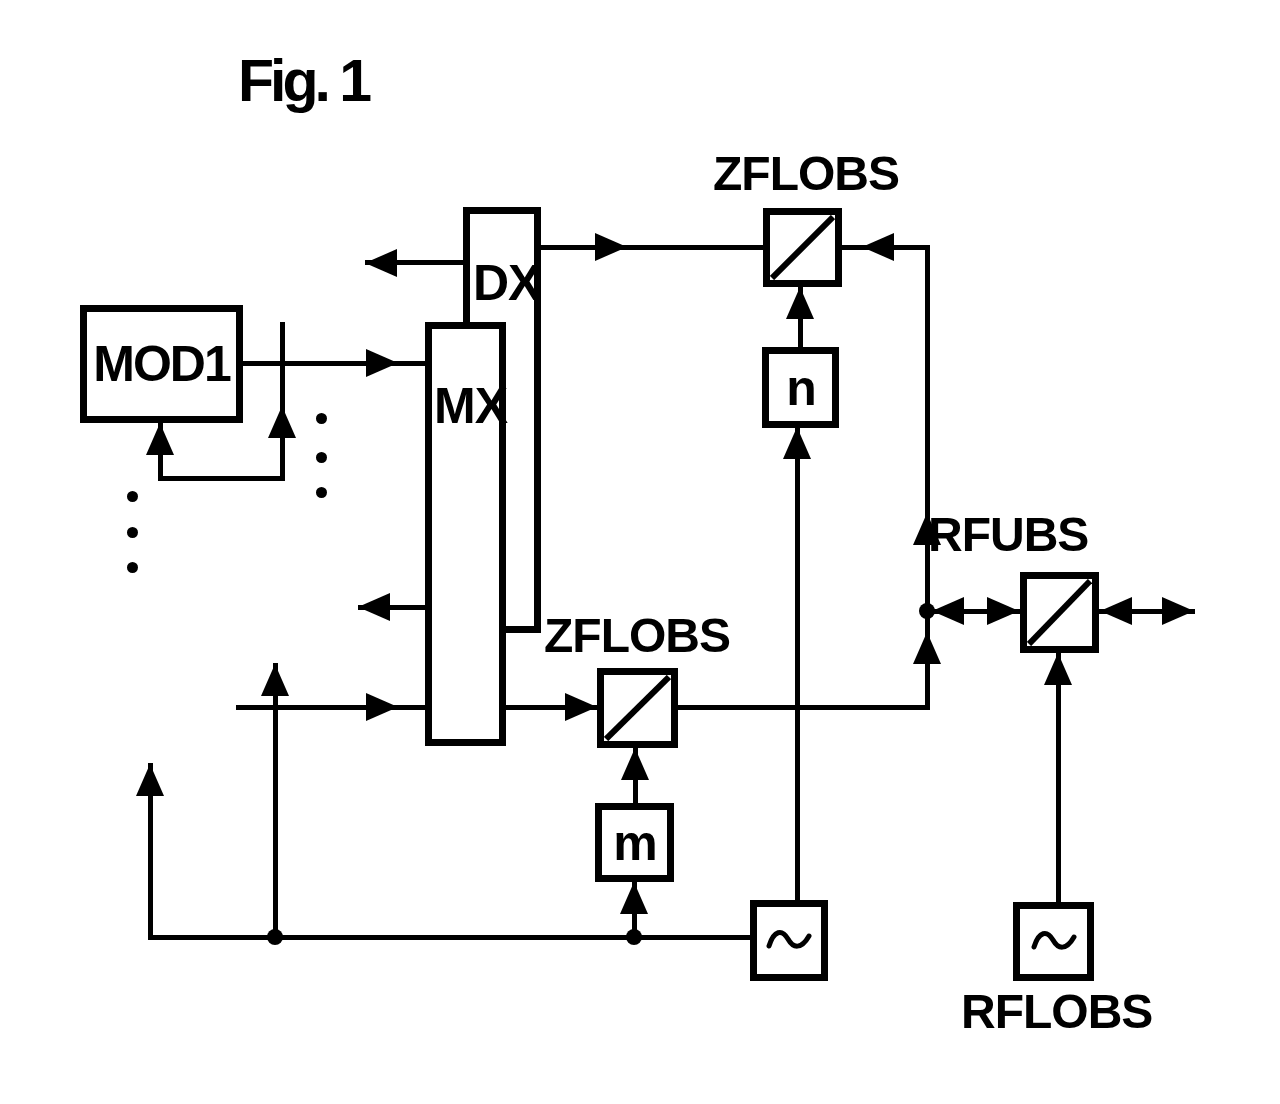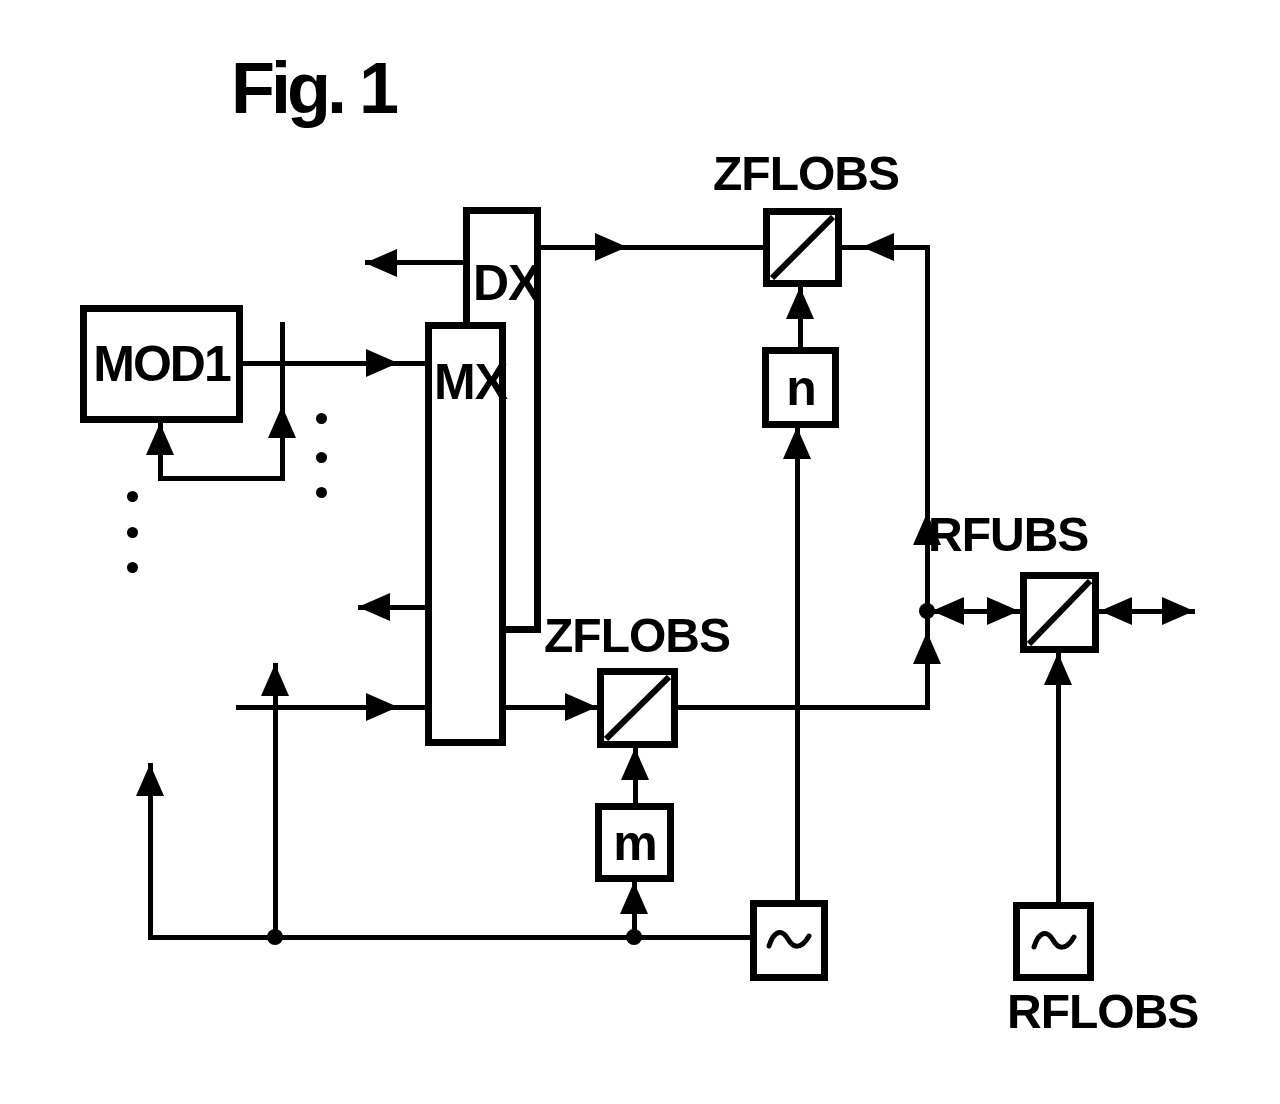--- a/index.html
+++ b/index.html
@@ -17,22 +17,22 @@
   .blocklabel {
     font-weight:bold; font-size:50px; letter-spacing:-2px; line-height:1;
   }
   .toplabel { align-items:flex-start; justify-content:flex-start; }
   .toplabel .blocklabel { letter-spacing:-1px; }
   .freelabel {
     position:absolute; font-weight:bold; font-size:48px;
     letter-spacing:-1px; line-height:1; white-space:nowrap;
   }
   #fig-title {
-    position:absolute; left:231px; top:52px;
-    font-weight:bold; font-size:72px; letter-spacing:-4px; line-height:1;
+    position:absolute; left:238px; top:52px;
+    font-weight:bold; font-size:59px; letter-spacing:-4px; line-height:1;
   }
   .hl, .vl { position:absolute; background:var(--ink); }
   .hl { height:5px; }
   .vl { width:5px; }
   .ar { position:absolute; width:0; height:0; }
   .ar.r { border-top:14px solid transparent; border-bottom:14px solid transparent; border-left:32px solid var(--ink); }
   .ar.l { border-top:14px solid transparent; border-bottom:14px solid transparent; border-right:32px solid var(--ink); }
   .ar.u { border-left:14px solid transparent; border-right:14px solid transparent; border-bottom:32px solid var(--ink); }
   .jdot { position:absolute; width:16px; height:16px; border-radius:50%; background:var(--ink); }
   .edot { position:absolute; width:11px; height:11px; border-radius:50%; background:var(--ink); }
@@ -47,21 +47,21 @@
   <div id="fig-title">Fig. 1</div>
 
   <div class="box" style="left:80px;top:305px;width:163px;height:118px;">
     <span class="blocklabel">MOD1</span>
   </div>
 
 
   <div class="box toplabel" style="left:463px;top:207px;width:78px;height:426px;padding:44px 0 0 3px;">
     <span class="blocklabel">DX</span>
   </div>
-  <div class="box toplabel" style="left:425px;top:322px;width:81px;height:424px;padding:28px 0 0 2px;">
+  <div class="box toplabel" style="left:425px;top:322px;width:81px;height:424px;padding:52px 0 0 2px;">
     <span class="blocklabel">MX</span>
   </div>
 
   <div class="box" style="left:763px;top:208px;width:79px;height:79px;">
     <svg class="diag" viewBox="0 0 65 65" preserveAspectRatio="none">
         <line x1="2" y1="63" x2="63" y2="2" stroke="#000" stroke-width="6"></line>
       </svg>
   </div>
   <div class="box" style="left:597px;top:668px;width:81px;height:80px;">
     <svg class="diag" viewBox="0 0 65 65" preserveAspectRatio="none">
@@ -88,21 +88,21 @@
   </div>
   <div class="box" style="left:1013px;top:902px;width:81px;height:79px;">
     <svg class="sine" width="46" height="28" viewBox="0 0 46 28">
         <path d="M3 19 C 8 3, 16 2, 22 12 C 27 21, 35 23, 43 9" stroke="#000" stroke-width="5" fill="none" stroke-linecap="round"></path>
       </svg>
   </div>
 
   <div class="freelabel" style="left:713px;top:150px;">ZFLOBS</div>
   <div class="freelabel" style="left:544px;top:612px;">ZFLOBS</div>
   <div class="freelabel" style="left:928px;top:511px;text-align:right;">RFUBS</div>
-  <div class="freelabel" style="left:961px;top:988px;margin-left:46px;">RFLOBS</div>
+  <div class="freelabel" style="left:961px;top:988px;">RFLOBS</div>
 
   <div class="hl" style="left:365px;top:260px;width:98px;"></div>
   <div class="hl" style="left:243px;top:361px;width:182px;"></div>
   <div class="hl" style="left:541px;top:245px;width:222px;"></div>
   <div class="hl" style="left:841px;top:245px;width:89px;"></div>
   <div class="hl" style="left:358px;top:605px;width:67px;"></div>
   <div class="hl" style="left:236px;top:705px;width:189px;"></div>
   <div class="hl" style="left:506px;top:705px;width:91px;"></div>
   <div class="hl" style="left:678px;top:705px;width:252px;"></div>
   <div class="hl" style="left:148px;top:935px;width:602px;"></div>

